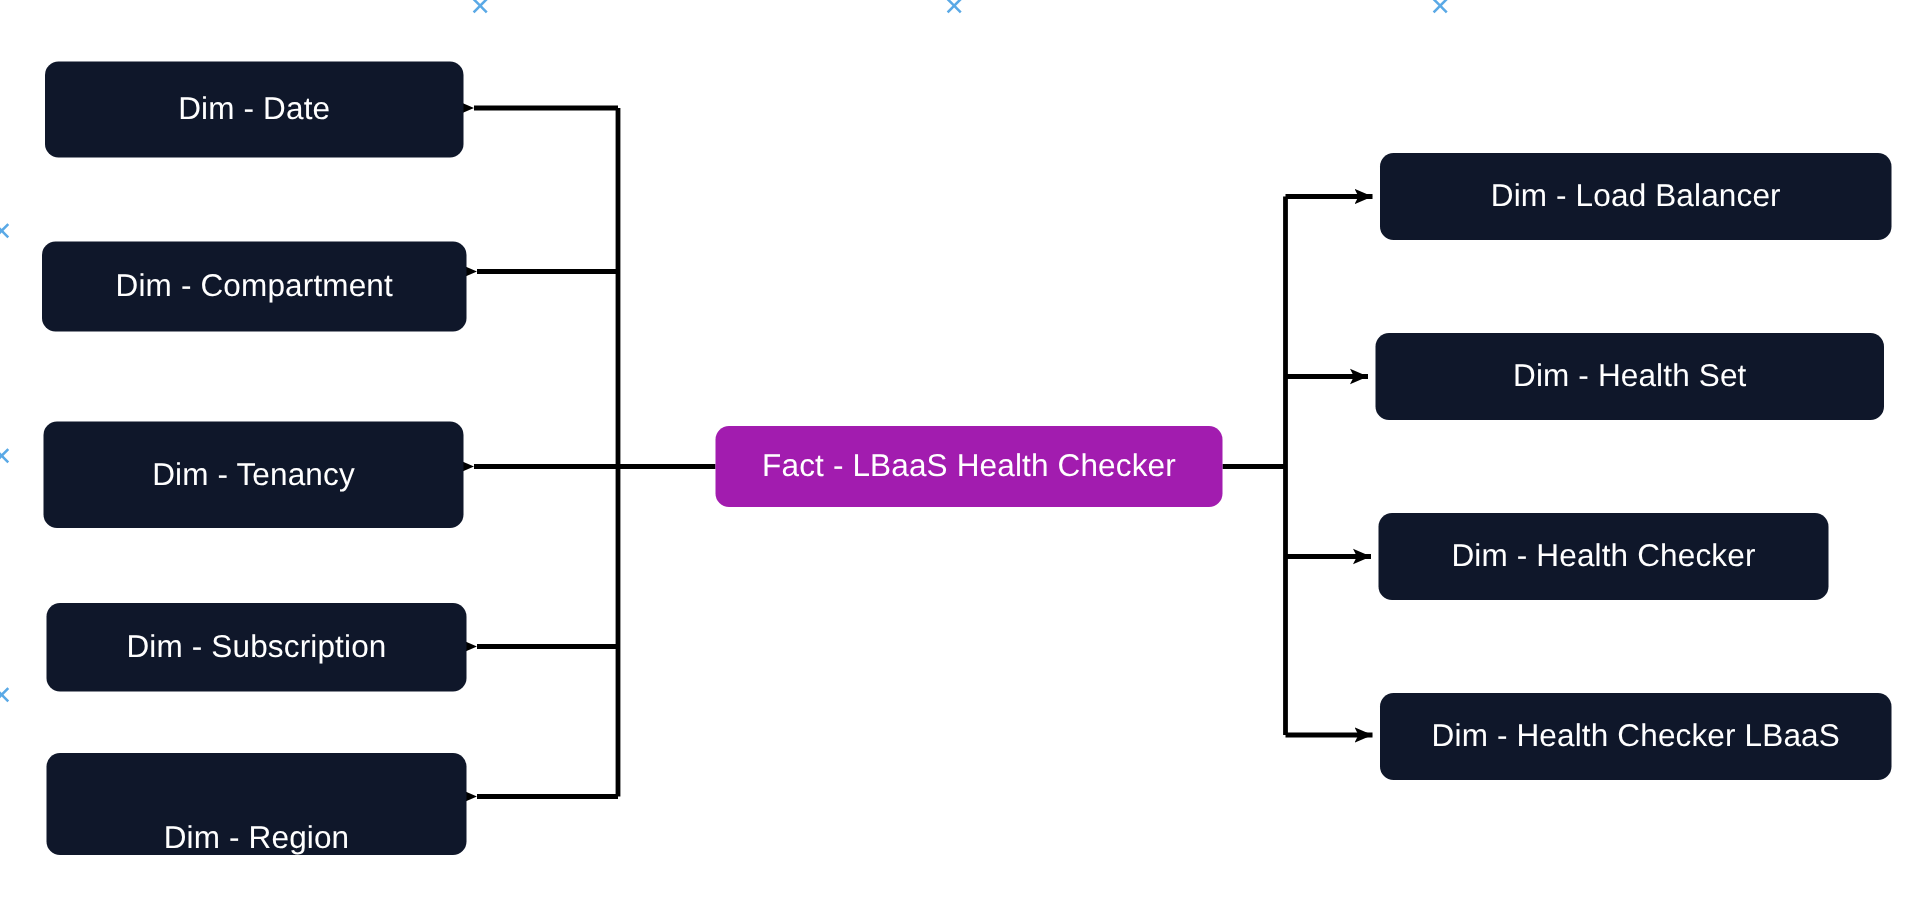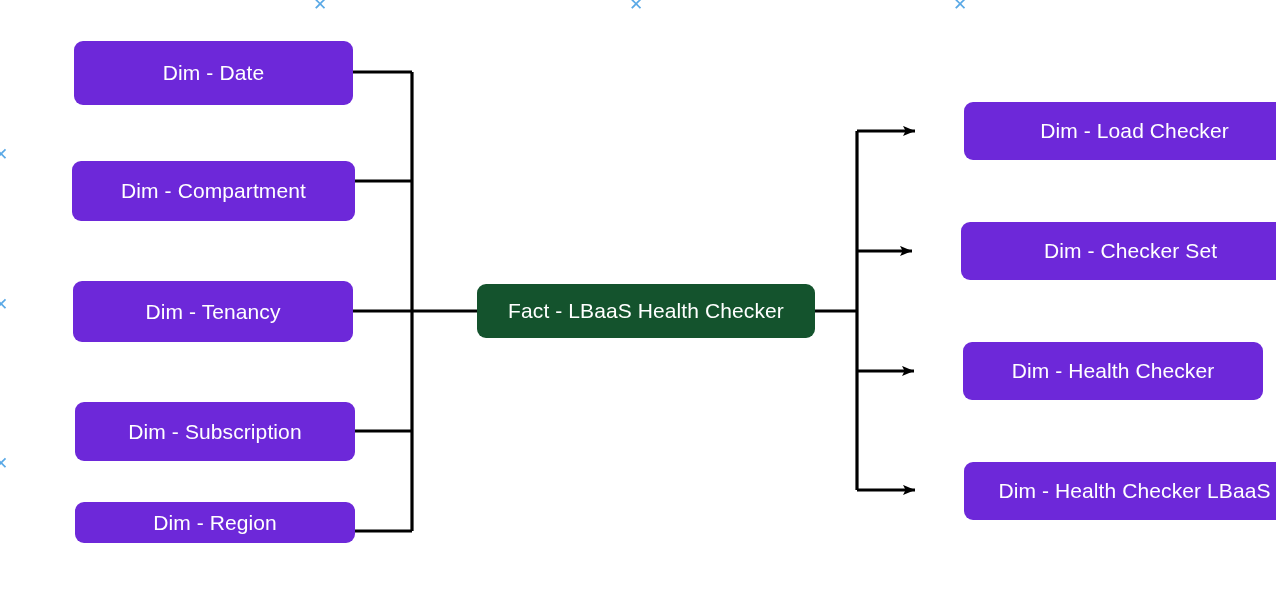--- a/index.html
+++ b/index.html
@@ -36,25 +36,24 @@
     color: #ffffff;
     font-size: 21px;
     font-weight: 400;
     letter-spacing: 0.1px;
     line-height: 1.1;
     text-align: center;
     white-space: nowrap;
     font-family: "Liberation Sans", sans-serif;
   }
   .node.dim {
-    background: #6d28d9;
-    margin-left: 44px;
+    background: #0f172a;
   }
   .node.fact {
-    background: #14532d;
+    background: #a21caf;
     font-size: 21px;
   }
   .handle {
     position: absolute;
     color: #5aa9e6;
     font-size: 17px;
     line-height: 1;
     font-family: "Liberation Sans", sans-serif;
     user-select: none;
   }
@@ -97,39 +96,39 @@
       <line x1="857" y1="490" x2="915" y2="490" stroke="#000000" stroke-width="3.2" marker-end="url(#arrow-right)"></line>
     </g>
   </svg>
 
   <div class="node dim" style="left: 30px; top: 41px; width: 279px; height: 64px;">
     <span>Dim - Date</span>
   </div>
   <div class="node dim" style="left: 28px; top: 161px; width: 283px; height: 60px; justify-content: center;">
     <span>Dim - Compartment</span>
   </div>
-  <div class="node dim" style="left: 29px; top: 281px; width: 280px; height: 61px;">
+  <div class="node dim" style="left: 29px; top: 281px; width: 280px; height: 71px;">
     <span>Dim - Tenancy</span>
   </div>
   <div class="node dim" style="left: 31px; top: 402px; width: 280px; height: 59px; text-align: right;">
     <span>Dim - Subscription</span>
   </div>
-  <div class="node dim" style="left: 31px; top: 502px; width: 280px; height: 41px;">
+  <div class="node dim" style="left: 31px; top: 502px; width: 280px; height: 68px; align-items: flex-end;">
     <span>Dim - Region</span>
   </div>
 
   <div class="node fact" style="left: 477px; top: 284px; width: 338px; height: 54px;">
     <span>Fact - LBaaS Health Checker</span>
   </div>
 
   <div class="node dim" style="left: 920px; top: 102px; width: 341px; height: 58px;">
-    <span>Dim - Load Checker</span>
+    <span>Dim - Load Balancer</span>
   </div>
   <div class="node dim" style="left: 917px; top: 222px; width: 339px; height: 58px;">
-    <span>Dim - Checker Set</span>
+    <span>Dim - Health Set</span>
   </div>
   <div class="node dim" style="left: 919px; top: 342px; width: 300px; height: 58px;">
     <span>Dim - Health Checker</span>
   </div>
   <div class="node dim" style="left: 920px; top: 462px; width: 341px; height: 58px;">
     <span>Dim - Health Checker LBaaS</span>
   </div>
 
   <span class="handle" style="left: 313px; top: -4px;">✕</span>
   <span class="handle" style="left: 629px; top: -4px;">✕</span>

